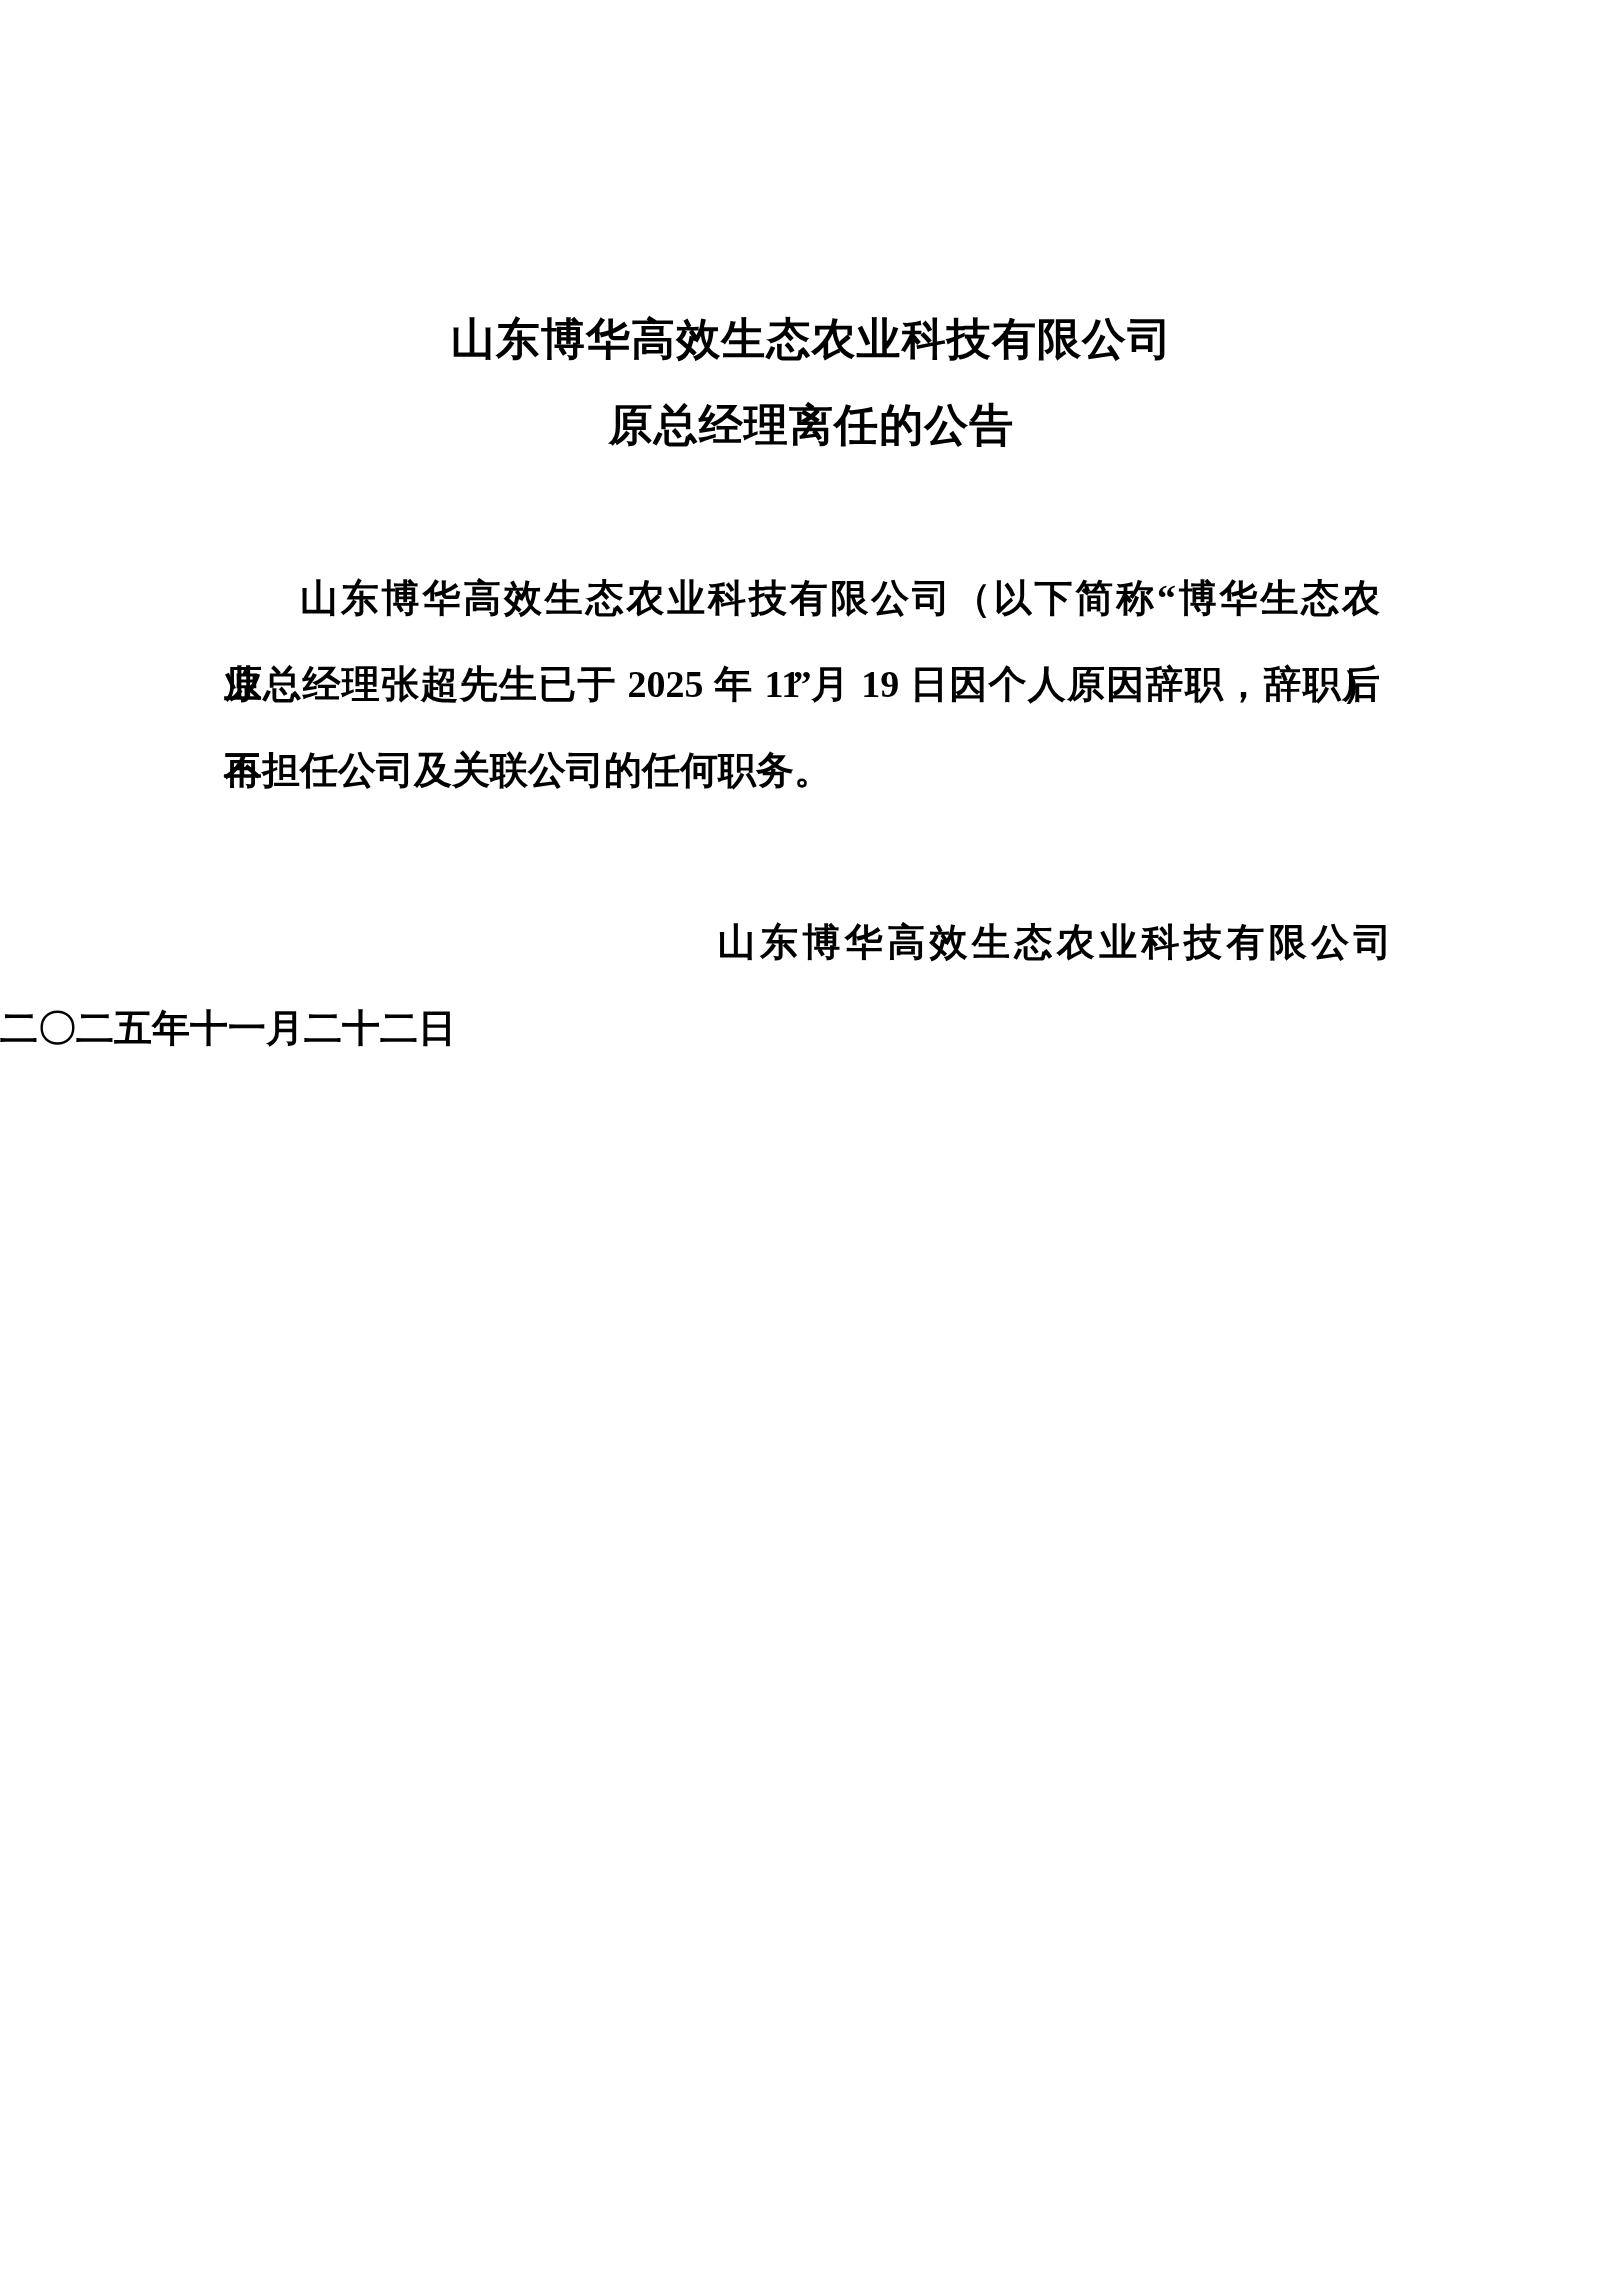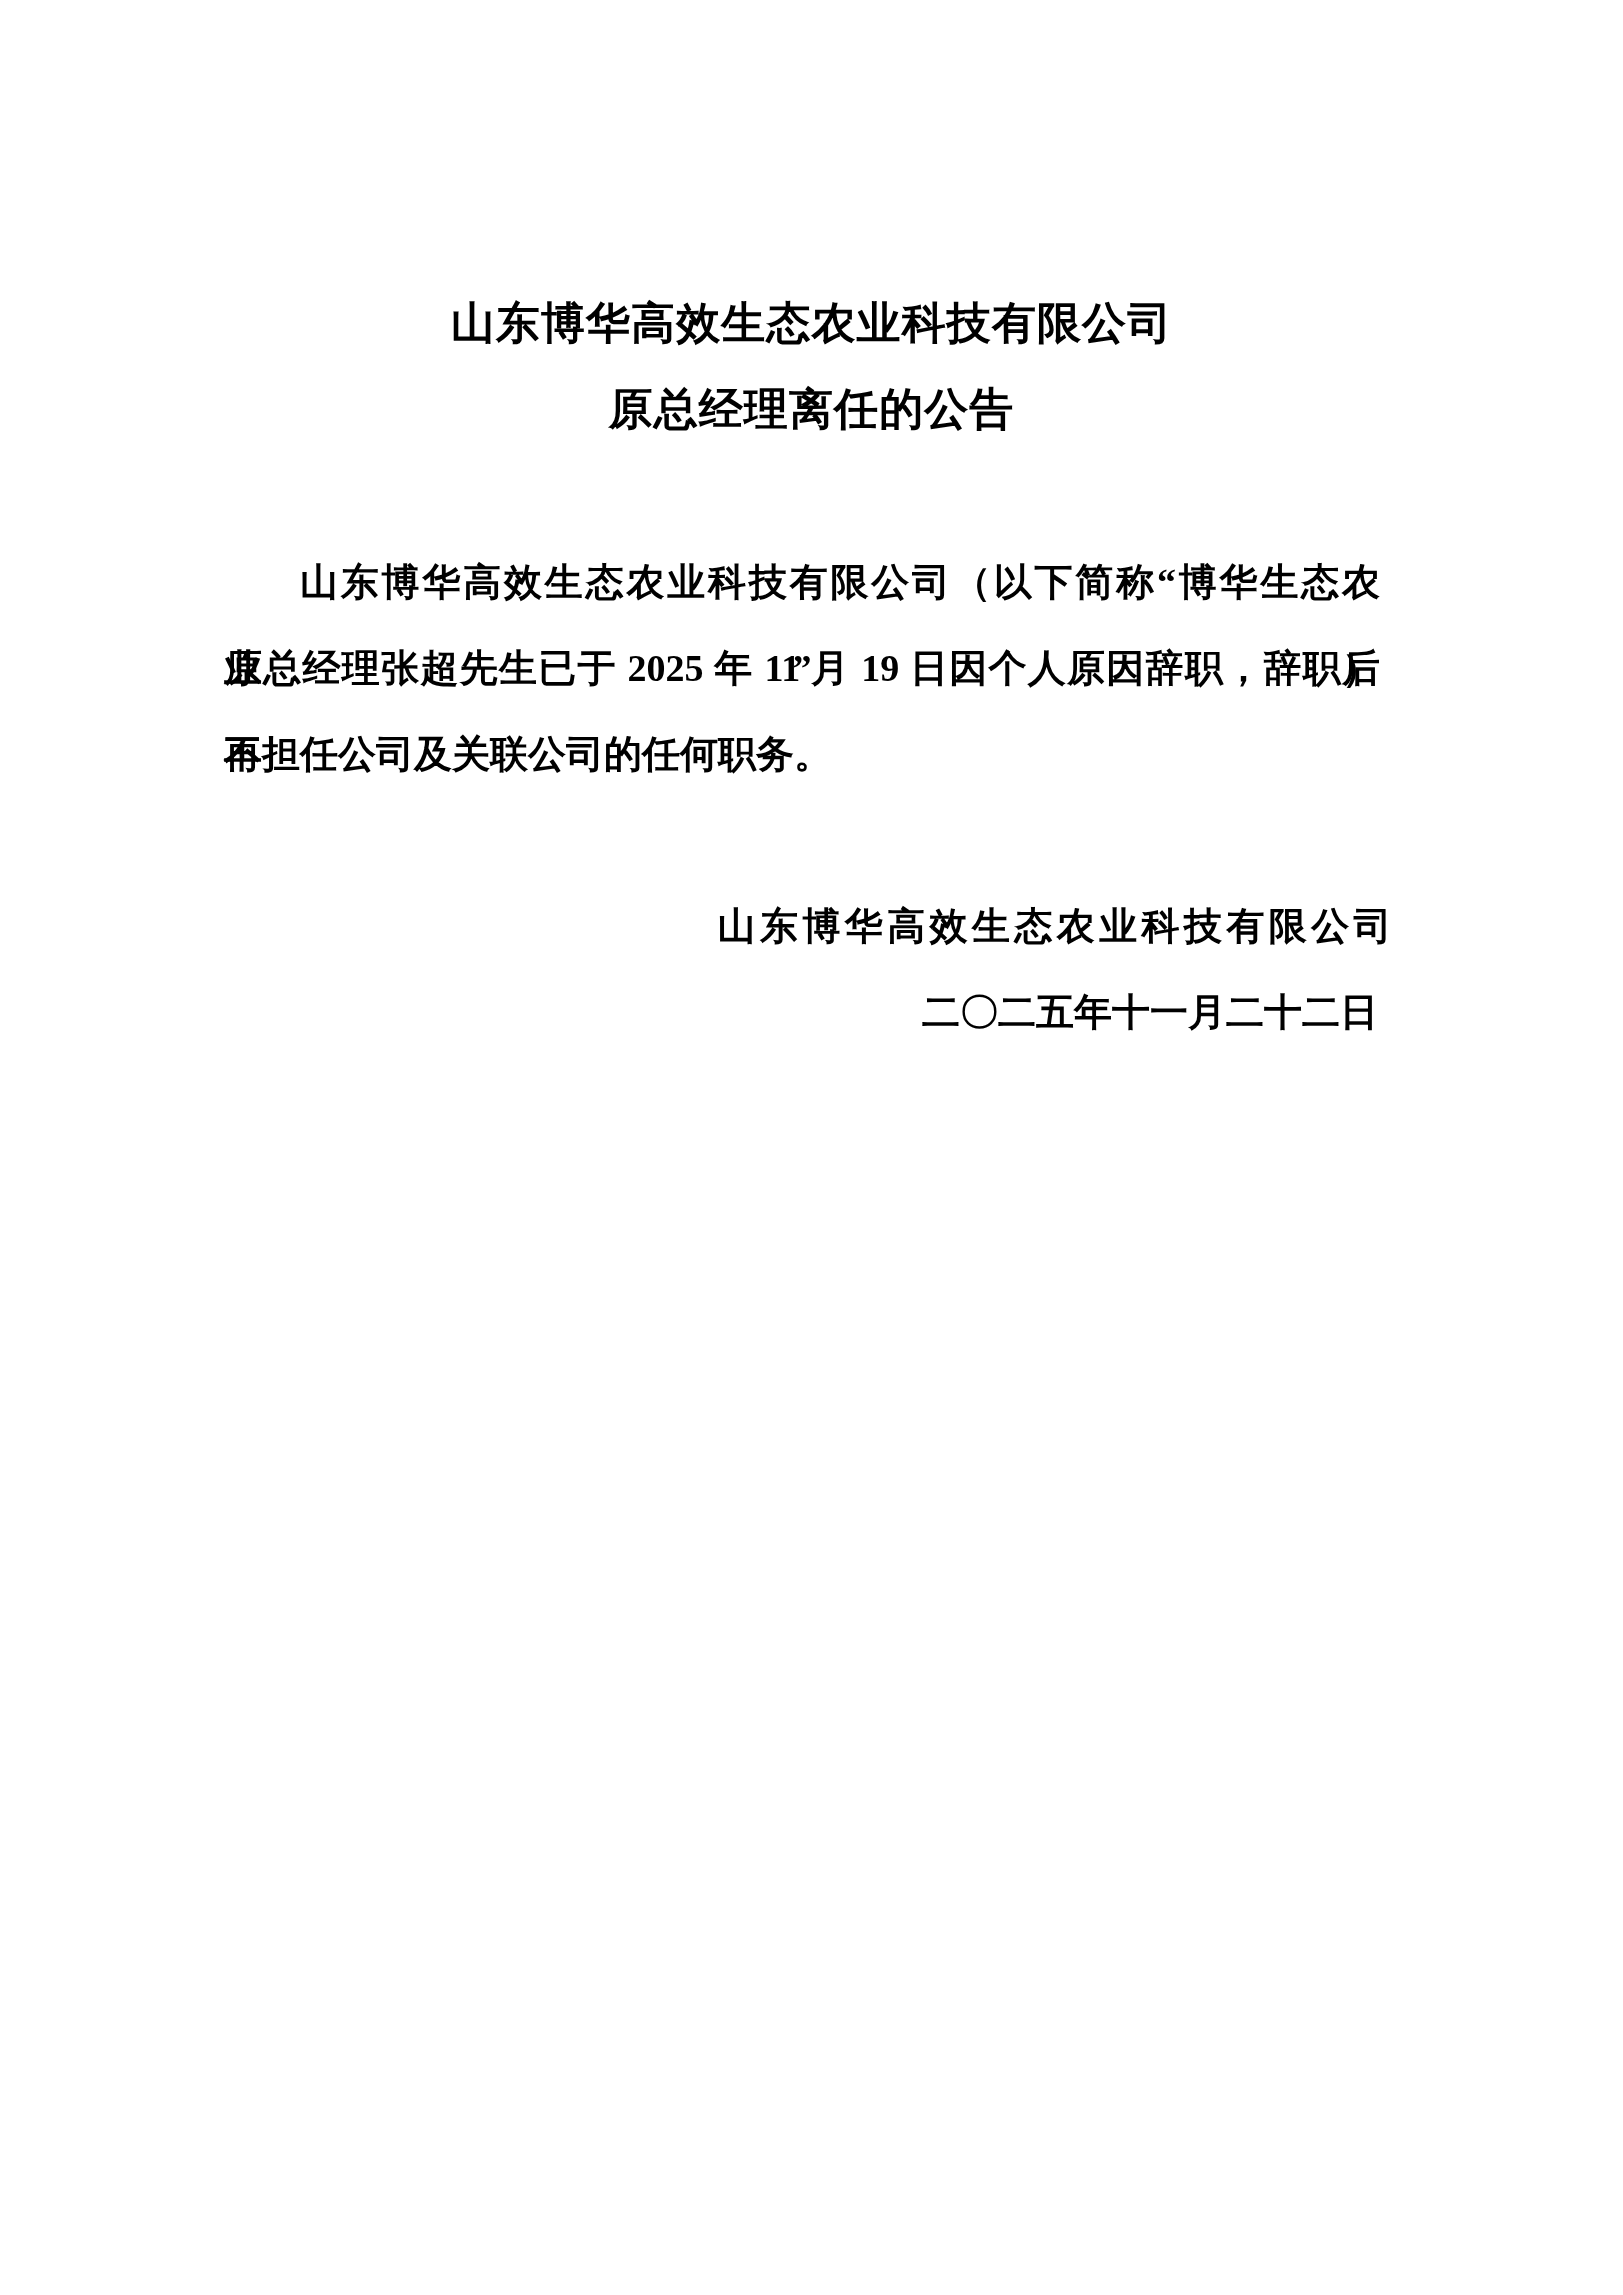--- a/index.html
+++ b/index.html
@@ -10,21 +10,21 @@
   body {
     width: 1623px;
     height: 2295px;
     position: relative;
     font-family: "Liberation Serif", "DejaVu Serif", serif;
     color: #000000;
     overflow: hidden;
   }
   .doc {
     position: absolute;
-    top: 0;
+    top: 16px;
     left: 0;
     width: 1623px;
     padding-top: 281px;
     box-sizing: border-box;
   }
   .line {
     height: 86px;
     line-height: 86px;
     white-space: nowrap;
     font-weight: bold;
@@ -54,21 +54,20 @@
     text-indent: 76px;
   }
   .sig-line {
     font-size: 38px;
     text-align: right;
     margin-right: 227px;
     letter-spacing: 4.4px;
   }
   .date-line {
     font-size: 38px;
-    text-align: right;
     margin-right: 245px;
     letter-spacing: 0;
   }
 </style>
 </head>
 <body>
 
 <div class="doc">
 
   <div class="line title-line">山东博华高效生态农业科技有限公司</div>

